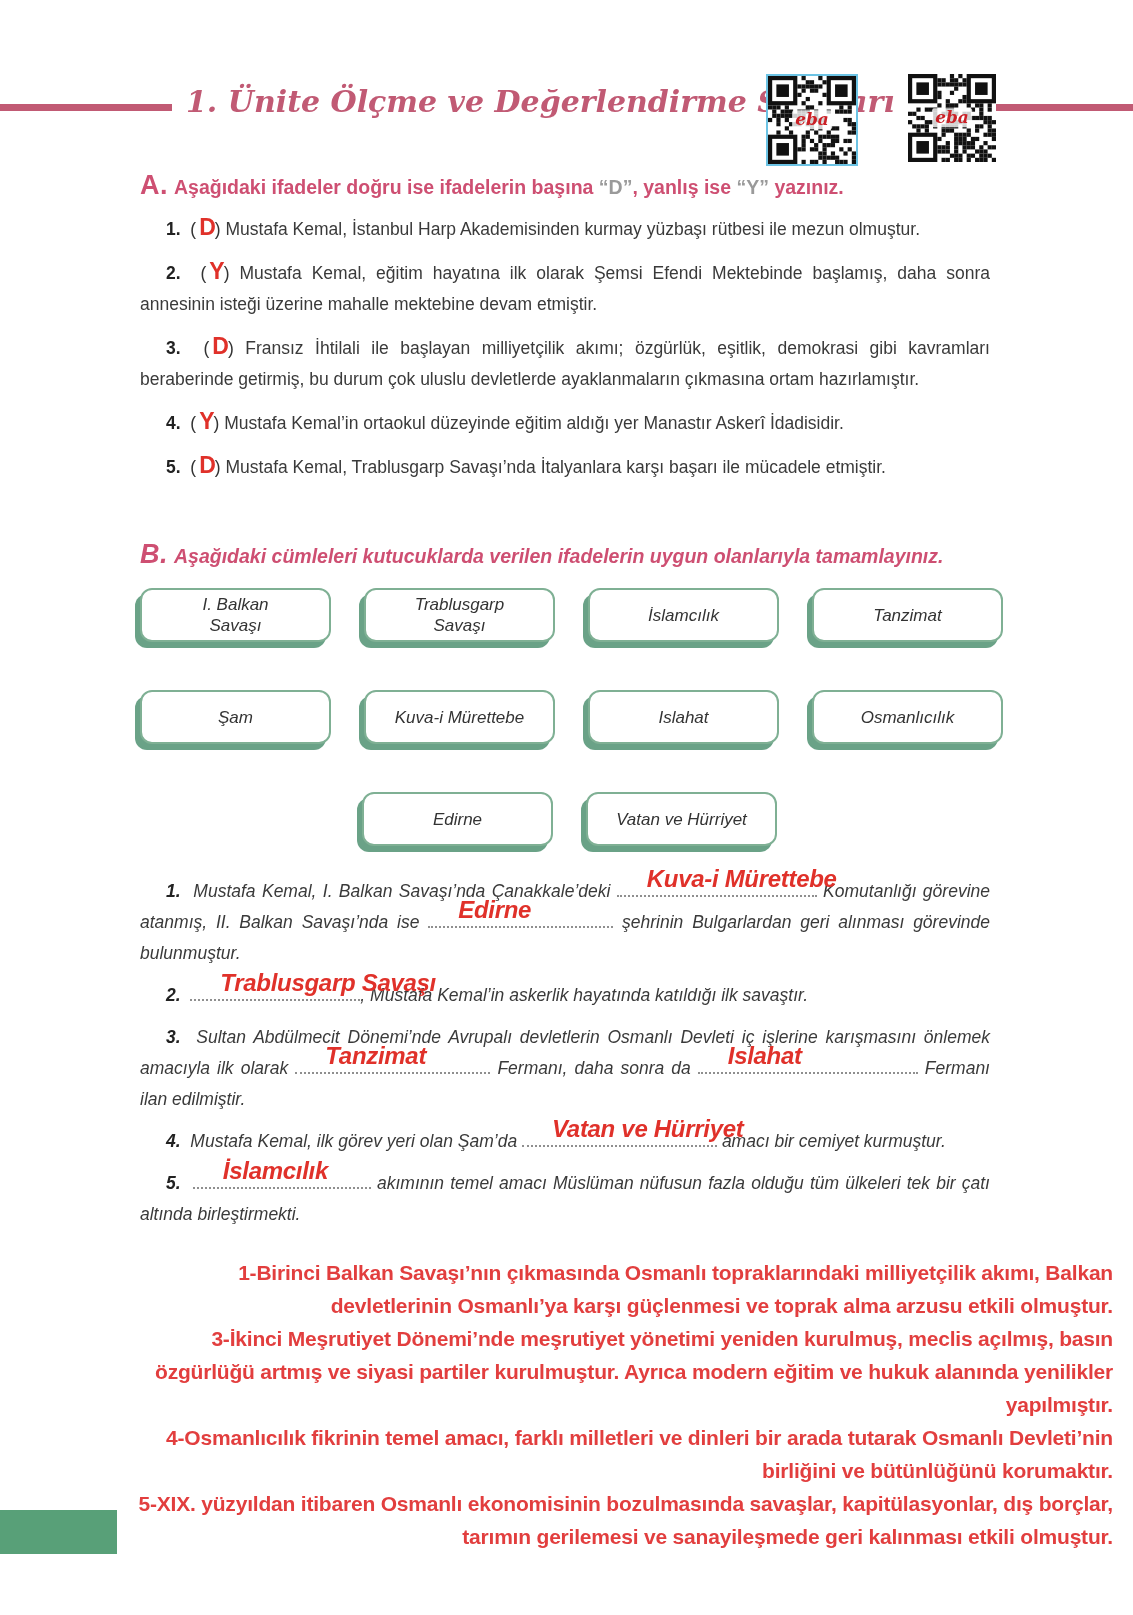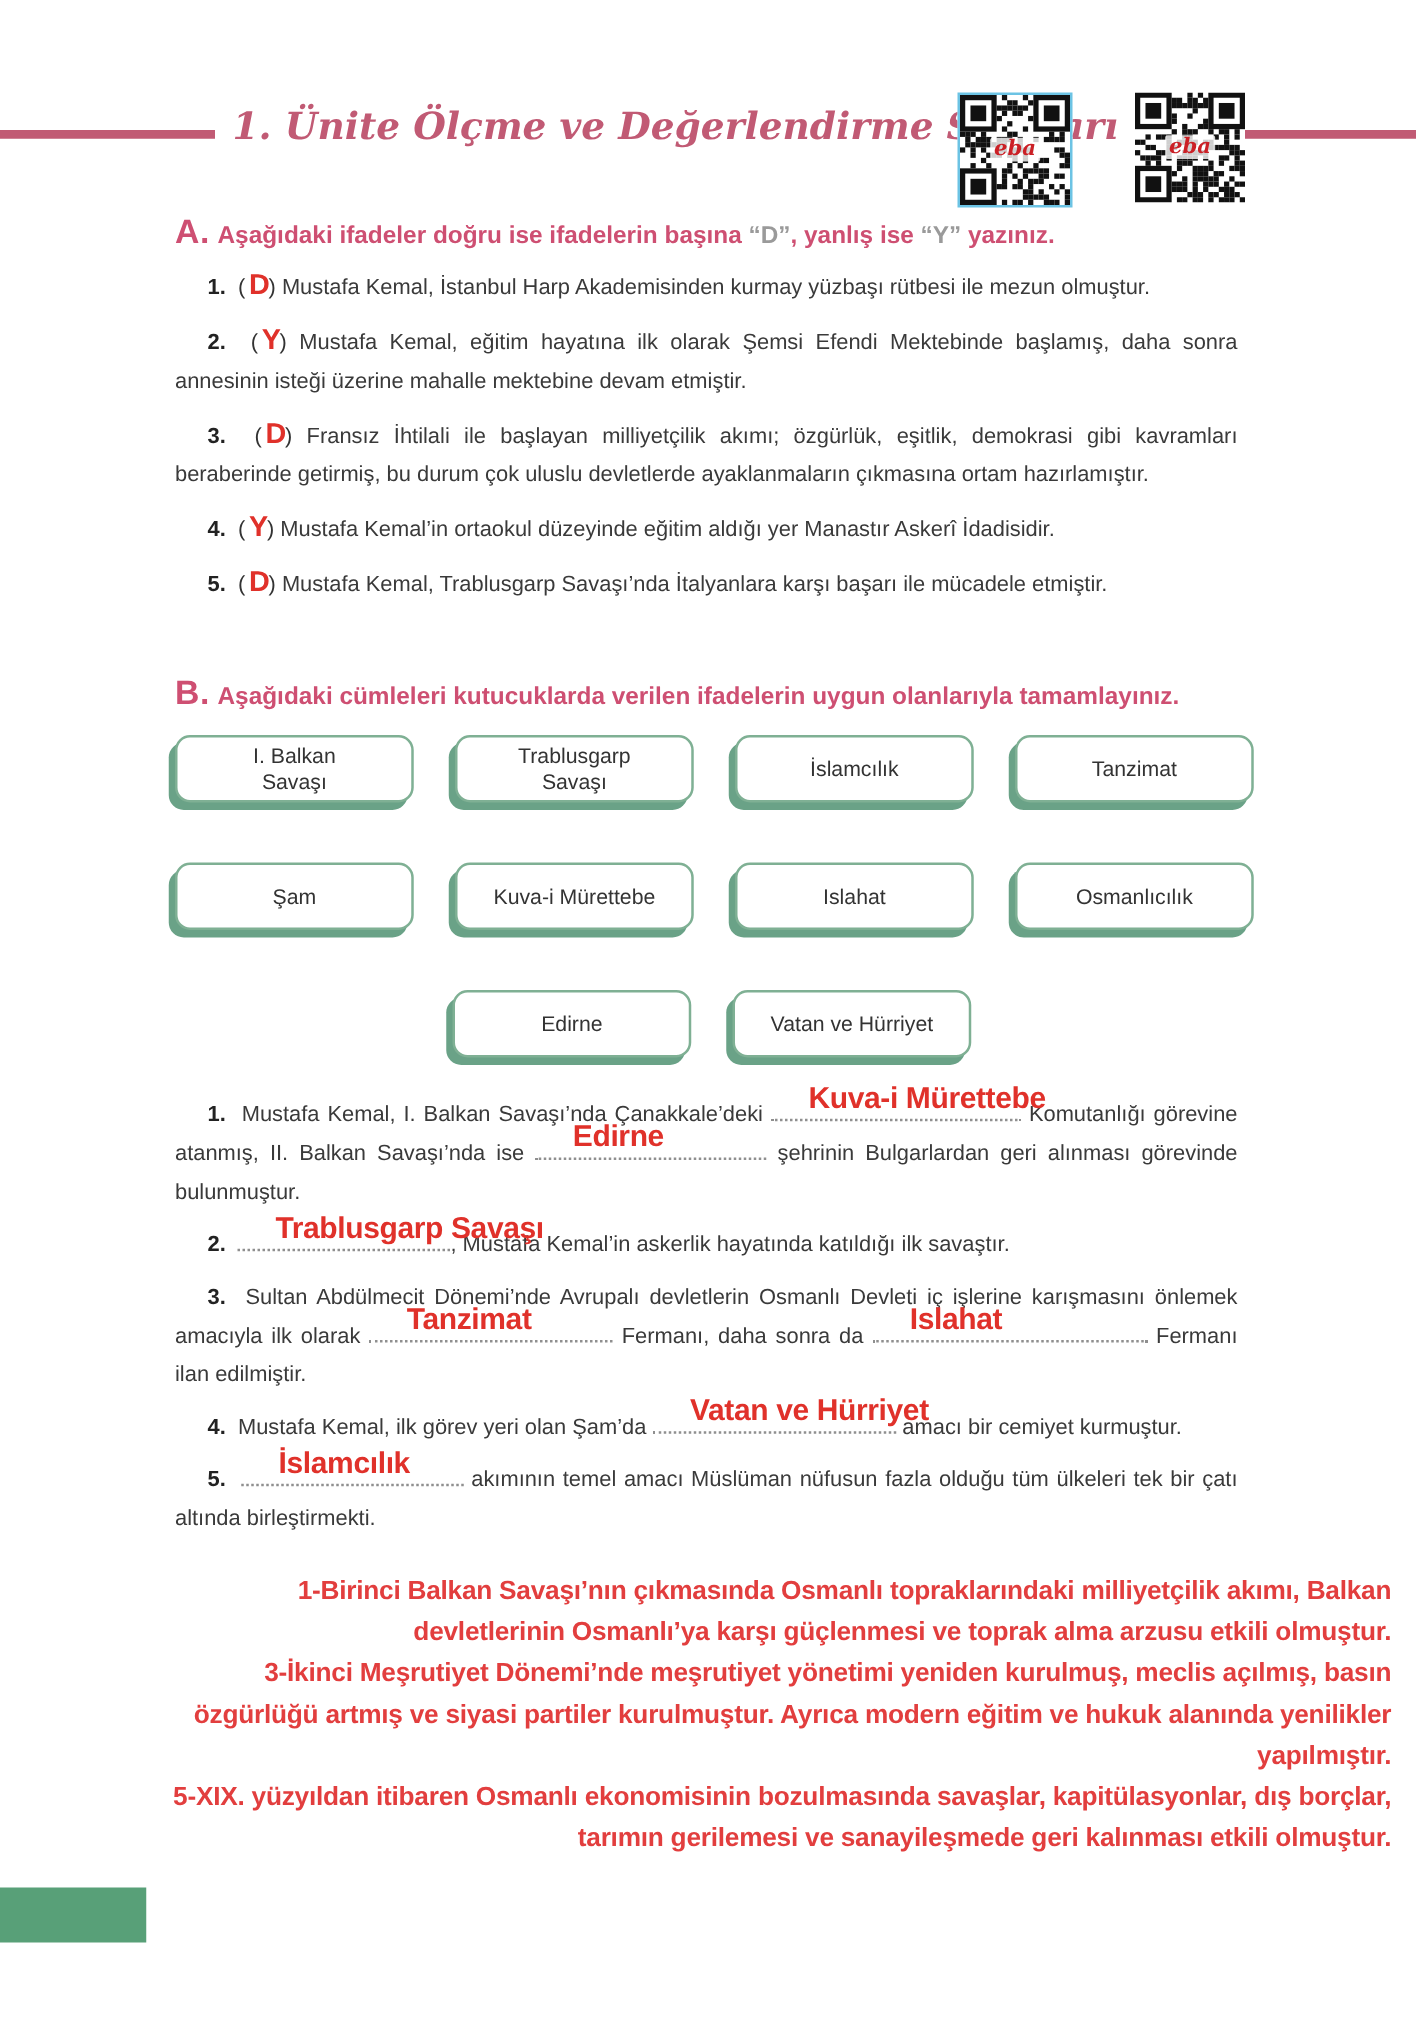--- a/index.html
+++ b/index.html
@@ -380,21 +380,21 @@
     <div>
       <p class="sec-head"><span class="big">A.</span><span>Aşağıdaki ifadeler doğru ise ifadelerin başına </span><span class="gray">“D”</span><span>, yanlış ise </span><span class="gray">“Y”</span><span> yazınız.</span></p>
 
       <p class="q"><b>1.</b>&nbsp;&nbsp;<span class="paren">(</span><span class="tf-ans">D</span><span class="paren">)</span> <span>Mustafa Kemal, İstanbul Harp Akademisinden kurmay yüzbaşı rütbesi ile mezun olmuştur.</span></p>
       <p class="q"><b>2.</b>&nbsp;&nbsp;<span class="paren">(</span><span class="tf-ans">Y</span><span class="paren">)</span> <span>Mustafa Kemal, eğitim hayatına ilk olarak Şemsi Efendi Mektebinde başlamış, daha sonra annesinin isteği üzerine mahalle mektebine devam etmiştir.</span></p>
       <p class="q"><b>3.</b>&nbsp;&nbsp;<span class="paren">(</span><span class="tf-ans">D</span><span class="paren">)</span> <span>Fransız İhtilali ile başlayan milliyetçilik akımı; özgürlük, eşitlik, demokrasi gibi kavramları beraberinde getirmiş, bu durum çok uluslu devletlerde ayaklanmaların çıkmasına ortam hazırlamıştır.</span></p>
       <p class="q"><b>4.</b>&nbsp;&nbsp;<span class="paren">(</span><span class="tf-ans">Y</span><span class="paren">)</span> <span>Mustafa Kemal’in ortaokul düzeyinde eğitim aldığı yer Manastır Askerî İdadisidir.</span></p>
       <p class="q"><b>5.</b>&nbsp;&nbsp;<span class="paren">(</span><span class="tf-ans">D</span><span class="paren">)</span> <span>Mustafa Kemal, Trablusgarp Savaşı’nda İtalyanlara karşı başarı ile mücadele etmiştir.</span></p>
     </div>
 
-    <div style="margin-top:56px;">
+    <div style="margin-top:56px;font-style:italic;">
       <p class="sec-head"><span class="big">B.</span><span>Aşağıdaki cümleleri kutucuklarda verilen ifadelerin uygun olanlarıyla tamamlayınız.</span></p>
 
       <div class="box-grid">
         <div class="box-row">
           <div class="wbox">I. Balkan
 Savaşı</div>
           <div class="wbox">Trablusgarp
 Savaşı</div>
           <div class="wbox">İslamcılık</div>
           <div class="wbox">Tanzimat</div>
@@ -419,17 +419,18 @@
 
       <p class="q"><b>4.</b>&nbsp;&nbsp;<span>Mustafa Kemal, ilk görev yeri olan Şam’da </span><span class="blank" style="width:195px"><span class="ansr">Vatan ve Hürriyet</span></span><span> amacı bir cemiyet kurmuştur.</span></p>
 
       <p class="q"><b>5.</b>&nbsp;&nbsp;<span class="blank" style="width:178px"><span class="ansr">İslamcılık</span></span><span> akımının temel amacı Müslüman nüfusun fazla olduğu tüm ülkeleri tek bir çatı altında birleştirmekti.</span></p>
     </div>
   </div>
 
   <div class="notes">
     <p>1-Birinci Balkan Savaşı’nın çıkmasında Osmanlı topraklarındaki milliyetçilik akımı, Balkan devletlerinin Osmanlı’ya karşı güçlenmesi ve toprak alma arzusu etkili olmuştur.</p>
     <p>3-İkinci Meşrutiyet Dönemi’nde meşrutiyet yönetimi yeniden kurulmuş, meclis açılmış, basın özgürlüğü artmış ve siyasi partiler kurulmuştur. Ayrıca modern eğitim ve hukuk alanında yenilikler yapılmıştır.</p>
+    <p>4-Osmanlıcılık fikrinin temel amacı, farklı milletleri ve dinleri bir arada tutarak Osmanlı Devleti’nin birliğini ve bütünlüğünü korumaktır.</p>
     <p>5-XIX. yüzyıldan itibaren Osmanlı ekonomisinin bozulmasında savaşlar, kapitülasyonlar, dış borçlar, tarımın gerilemesi ve sanayileşmede geri kalınması etkili olmuştur.</p>
   </div>
 
   <div class="footer-tab"></div>
 </div>
 
 </body></html>

